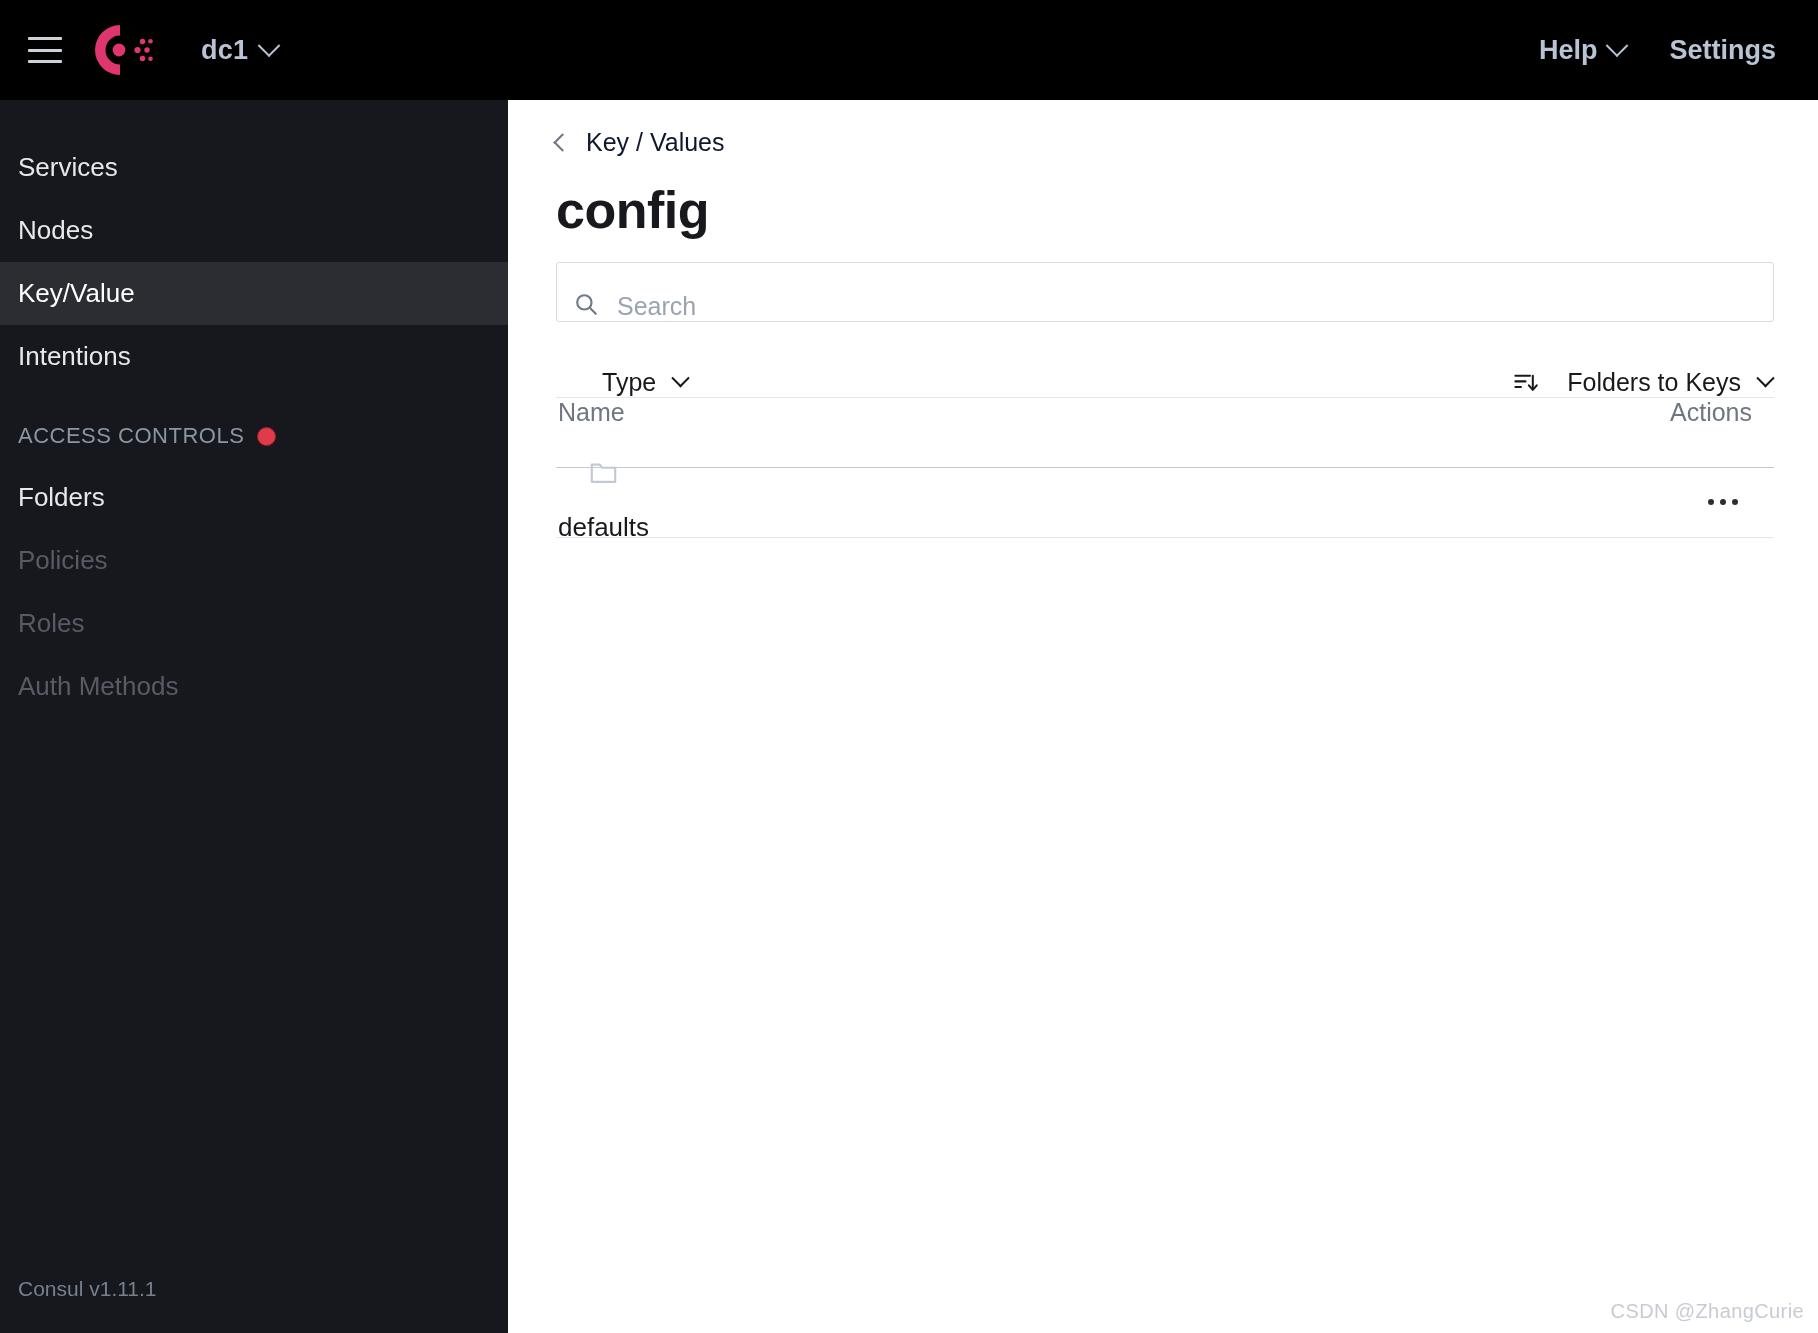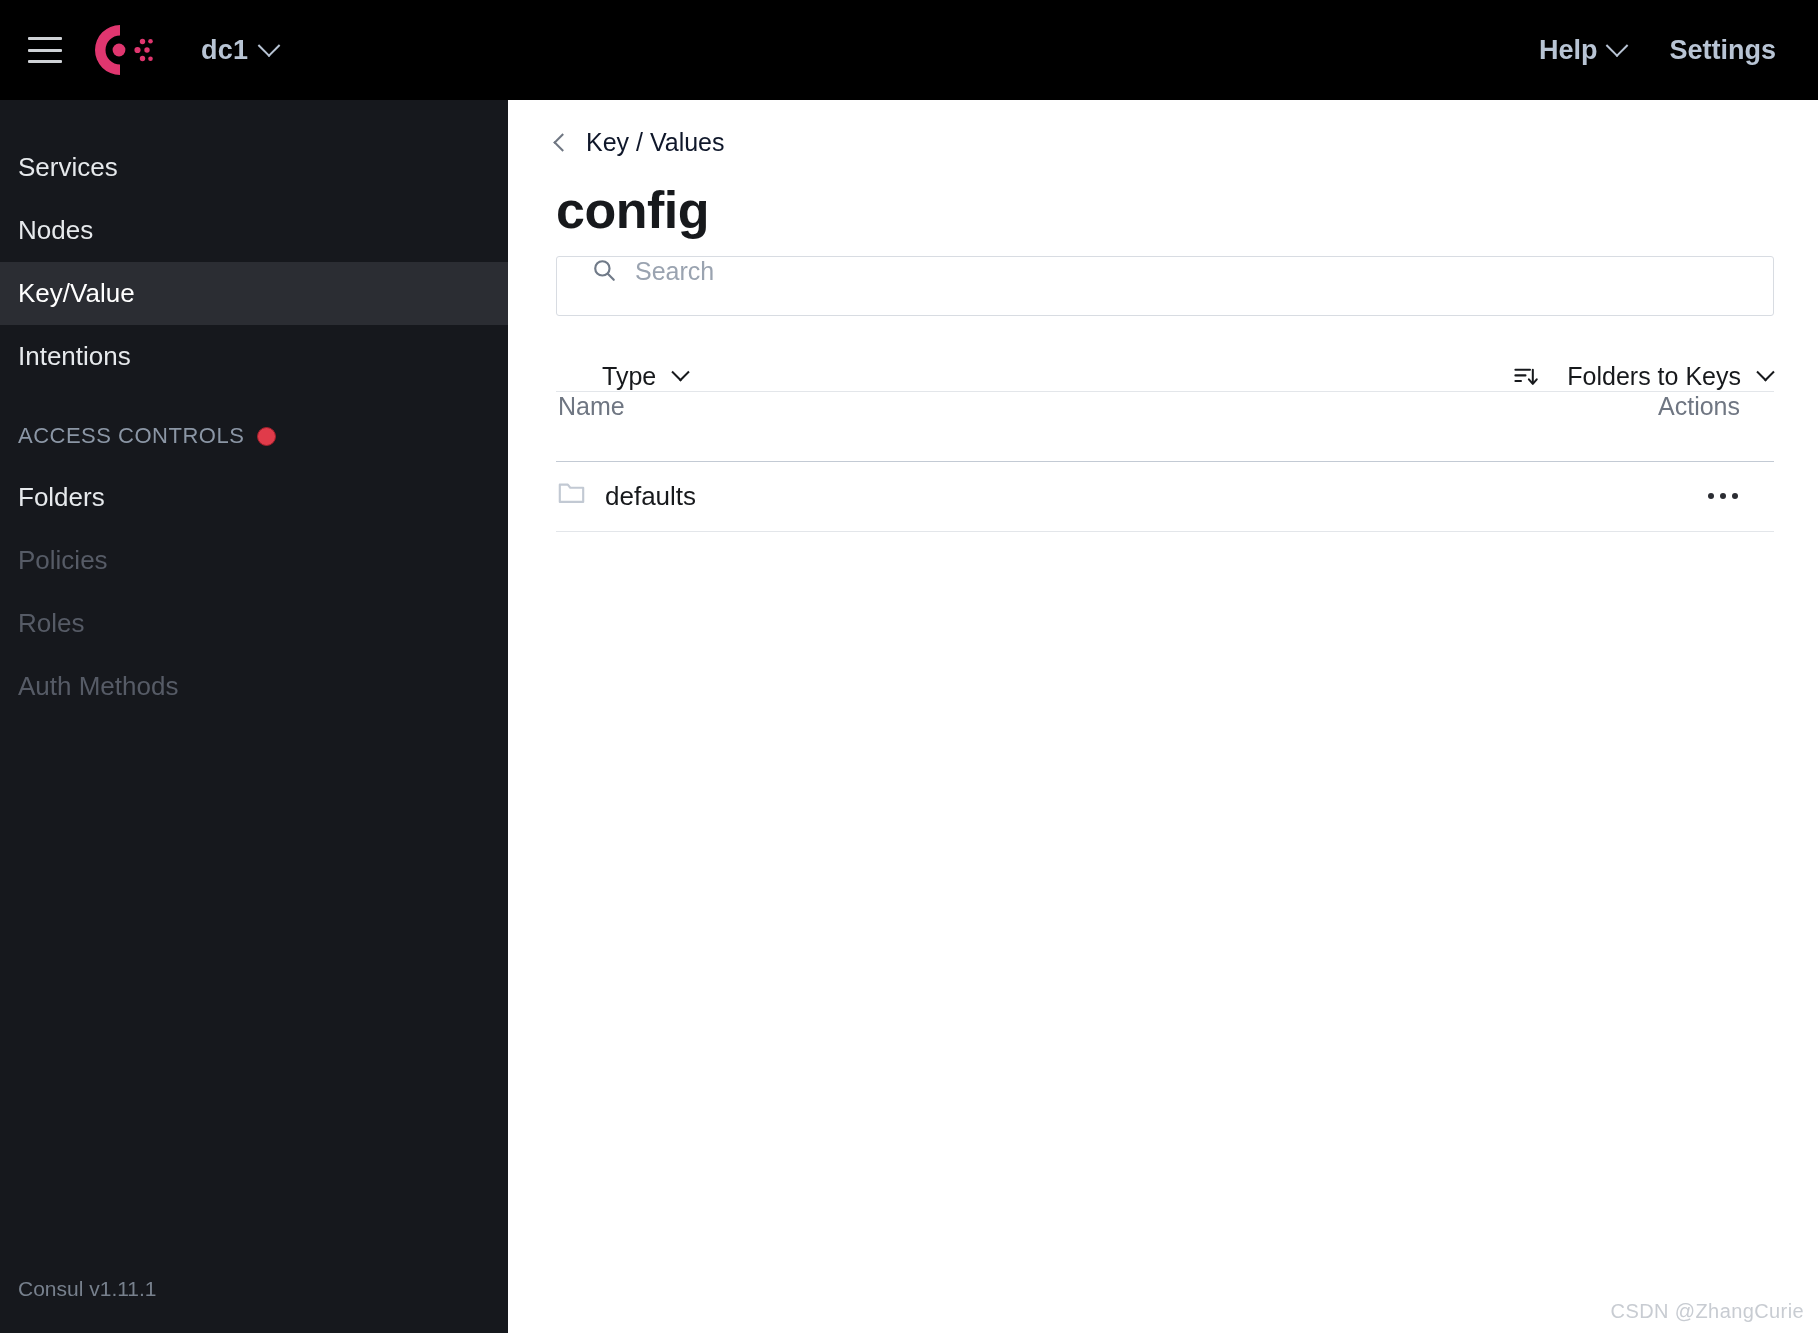--- a/index.html
+++ b/index.html
@@ -209,27 +209,27 @@
     font-weight: bold;
     border: none;
     border-radius: 3px;
     padding: 14px 54px 16px;
     cursor: pointer;
     font-family: "Liberation Sans", sans-serif;
     box-shadow: 0 1px 2px rgba(0,0,0,0.22);
   }
 
   .search-wrap {
-    margin-top: 14px;
+    margin-top: 20px;
     height: 60px;
     border: 1px solid #d8dce2;
     border-radius: 3px;
     display: flex;
-    align-items: flex-start;
-    padding-left: 34px;
+    align-items: flex-end;
+    padding-left: 16px;
     background: #fff;
   }
   .search-input {
     border: none;
     outline: none;
     flex: 1;
     font-size: 25px;
     color: #17191c;
     margin-left: 18px;
     font-family: "Liberation Sans", sans-serif;
@@ -264,37 +264,38 @@
     display: flex;
     justify-content: space-between;
     height: 70px;
     border-bottom: 1px solid #c3cad4;
     padding: 0 2px;
   }
   .th {
     color: #6f7682;
     font-size: 25px;
   }
-  .th.actions { margin-right: 32px; }
+  .th.actions { margin-right: 20px; }
 
   .table-row {
     display: flex;
     align-items: center;
     justify-content: space-between;
     height: 70px;
     border-bottom: 1px solid #e3e6ea;
     padding: 0 2px;
     cursor: pointer;
   }
   .cell-name {
     display: flex;
     align-items: center;
     gap: 20px;
     font-size: 26px;
     color: #17191c;
+    flex-direction: column;
   }
   .more-btn {
     display: flex;
     gap: 6px;
     align-items: center;
     margin-right: 28px;
     cursor: pointer;
     padding: 10px 6px;
   }
   .more-btn i {

